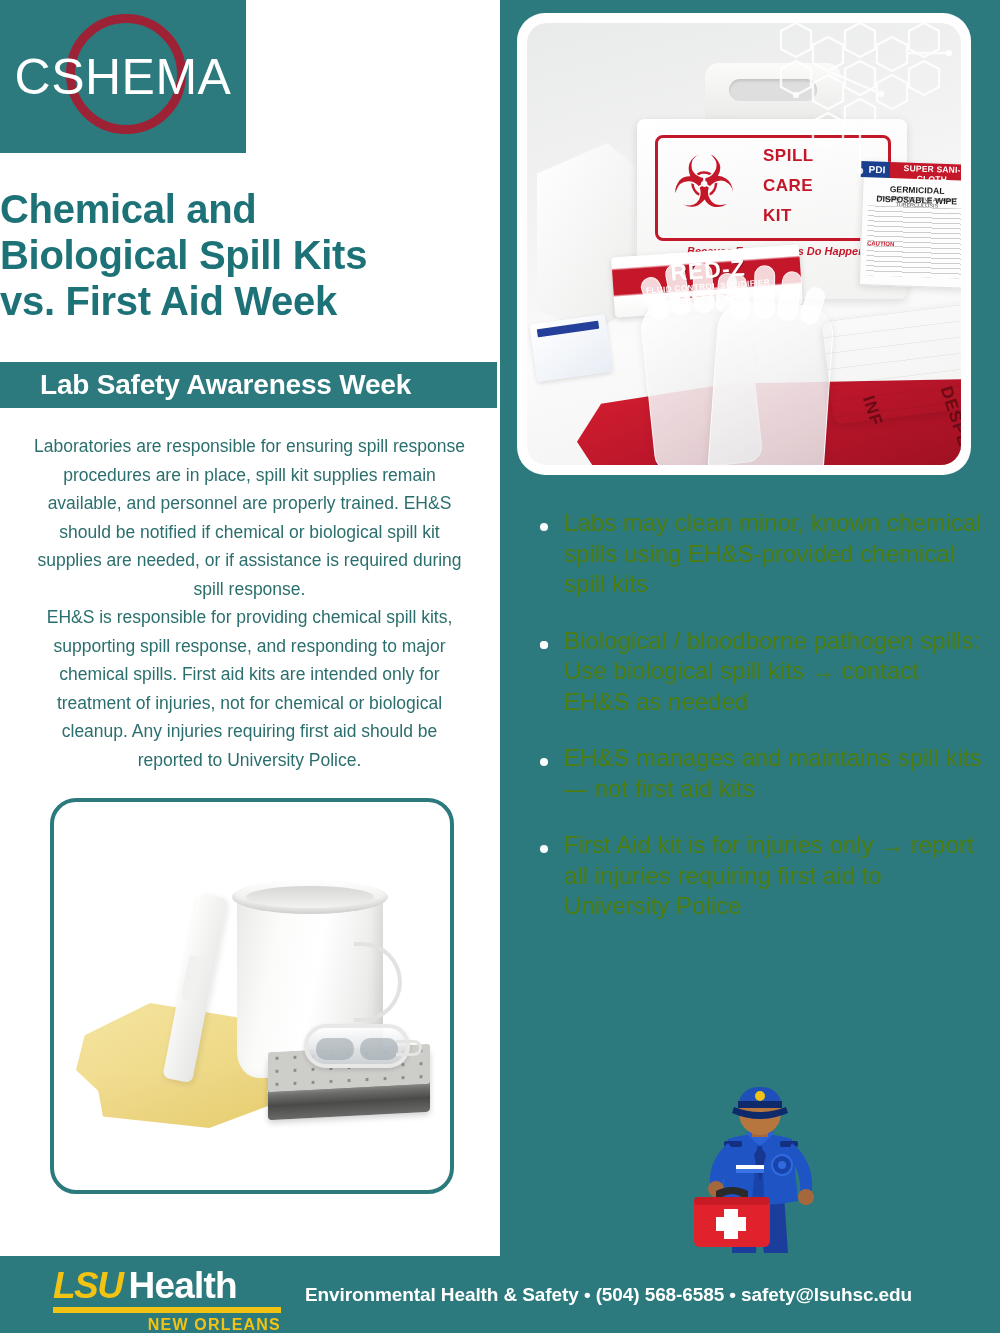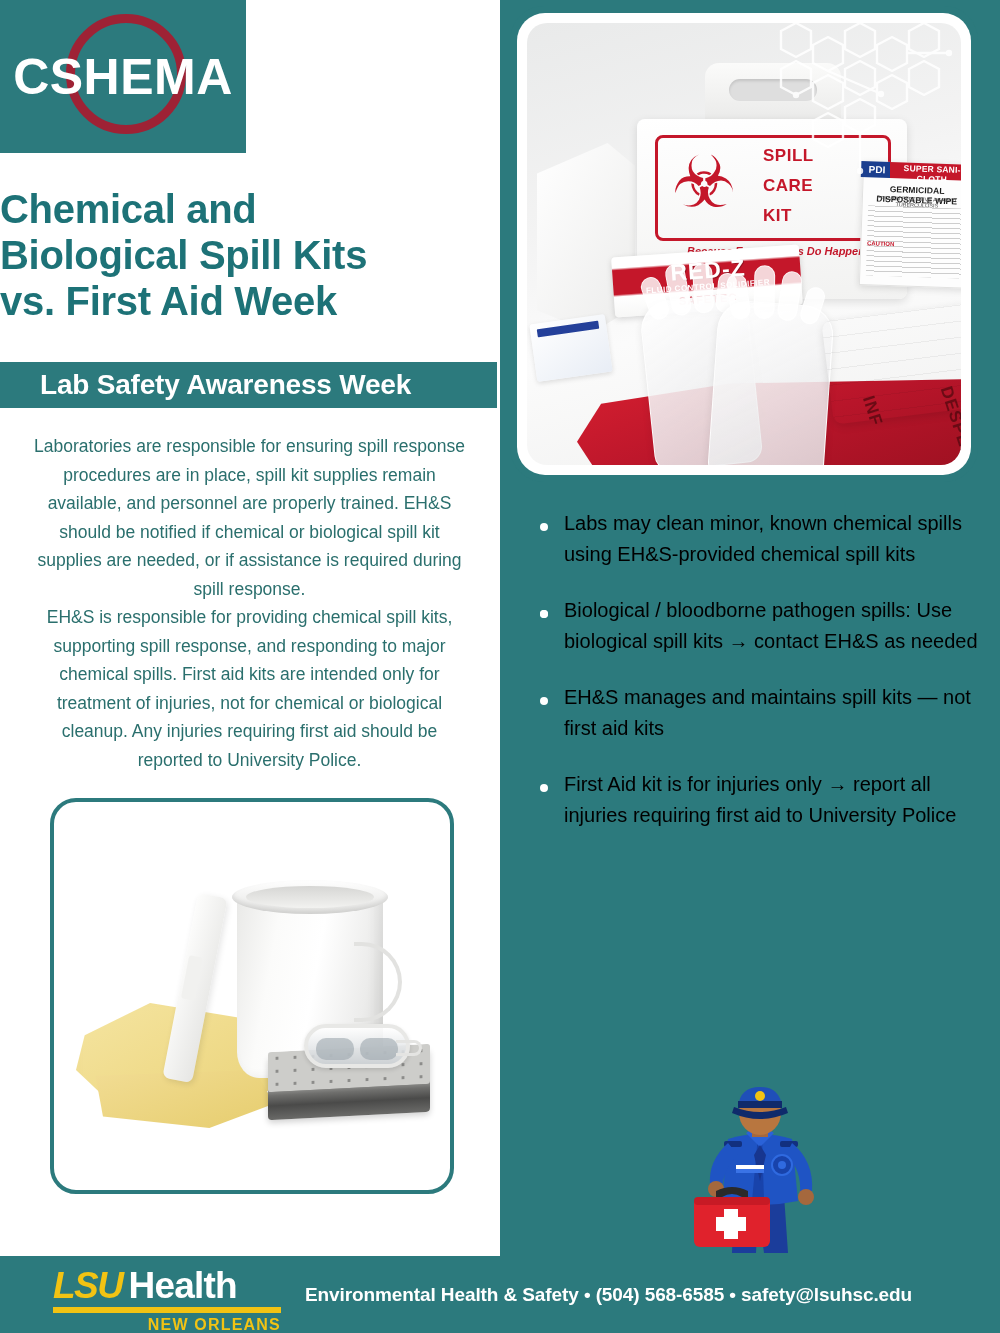--- a/index.html
+++ b/index.html
@@ -29,21 +29,21 @@
     background:#2c7a7d; overflow:hidden;
   }
   .cshema-ring {
     position:absolute; left:50%; top:50%;
     width:120px; height:120px; margin-left:-57px; margin-top:-63px;
     border:9px solid #9e2235; border-radius:50%;
   }
   .cshema-text {
     position:absolute; left:0; right:0; top:50%; margin-top:-29px;
     text-align:center; color:#ffffff;
-    font-size:50px; font-weight:700; letter-spacing:0.5px;
+    font-size:50px; font-weight:400; letter-spacing:0.5px;
     line-height:58px;
   }
 
   
   .title {
     position:absolute; left:0; top:186px; width:497px;
     color:#1d7277;
     font-size:40px; font-weight:bold; line-height:46px;
     letter-spacing:-0.3px;
   }
@@ -317,21 +317,21 @@
     position:absolute; right:0; top:0; width:210px; height:180px;
     pointer-events:none; opacity:.9;
   }
 
   
   .bullets {
     position:absolute; left:532px; top:508px; width:452px;
   }
   .bullet {
     position:relative; padding-left:32px; margin-bottom:26px;
-    color:#000000; font-size:20px; line-height:30.5px;
+    color:#4d7c0f; font-size:24px; line-height:30.5px;
   }
   .bullet:last-child { margin-bottom:0; }
   .bullet .dot {
     position:absolute; left:8px; top:15px; width:8px; height:8px;
     background:#ffffff; border-radius:50%;
   }
 
   
   .officer { position:absolute; left:672px; top:1085px; width:176px; height:168px; }
 

